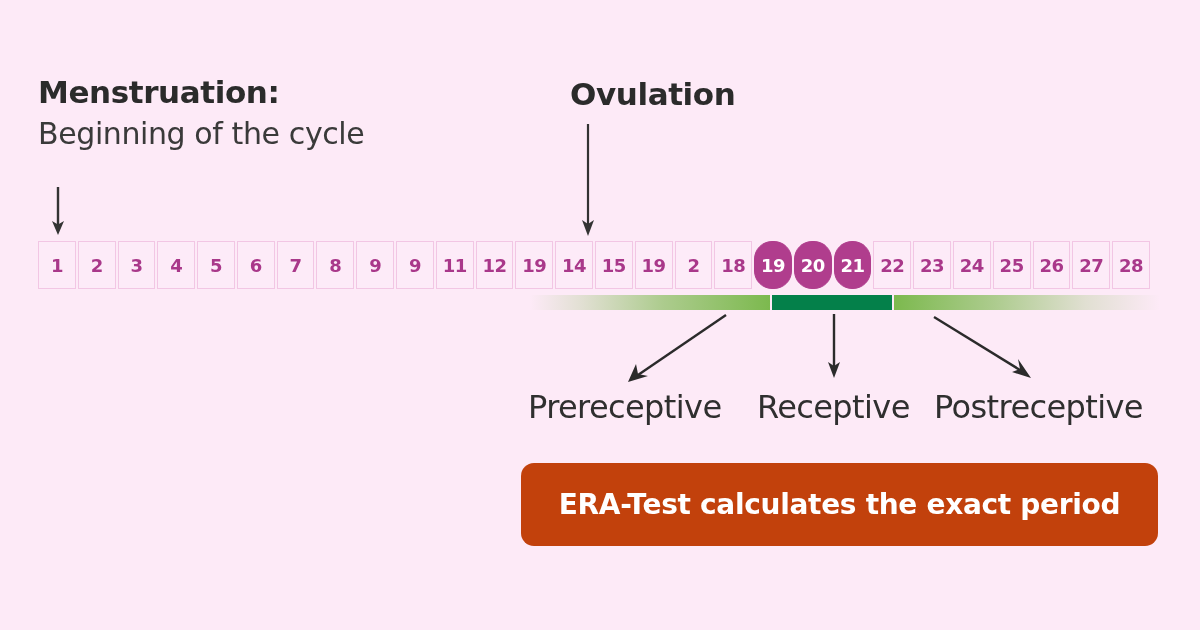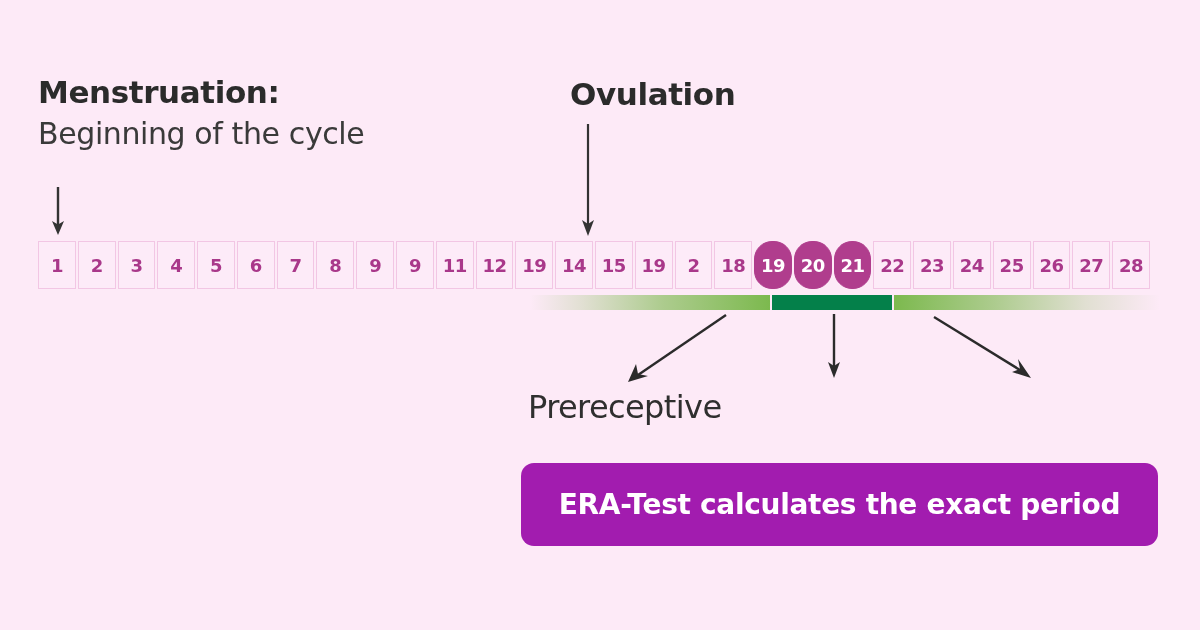--- a/index.html
+++ b/index.html
@@ -141,21 +141,21 @@
 
   
   #cta-button {
     position: absolute;
     left: 521px;
     top: 463px;
     width: 637px;
     height: 83px;
     border: none;
     border-radius: 13px;
-    background: #a21caf;
+    background: #c2410c;
     color: #ffffff;
     font-family: "DejaVu Sans", sans-serif;
     font-weight: bold;
     font-size: 28px;
     letter-spacing: -0.3px;
     display: flex;
     align-items: center;
     justify-content: center;
     cursor: pointer;
     padding: 0;
@@ -229,16 +229,18 @@
     <line x1="14" y1="4" x2="14" y2="57" stroke="#2b2b2b" stroke-width="2.4"></line>
     <polygon points="14,68 8,52 14,56 20,52" fill="#2b2b2b"></polygon>
   </svg>
 
   <svg class="arrow-svg" style="left:928px; top:312px;" width="112" height="72" viewBox="0 0 112 72">
     <line x1="6" y1="5" x2="92" y2="58" stroke="#2b2b2b" stroke-width="2.4"></line>
     <polygon points="103,66 84,60 92,57 90,47" fill="#2b2b2b"></polygon>
   </svg>
 
   <div class="phase-label" id="label-prereceptive">Prereceptive</div>
+  <div class="phase-label" id="label-receptive">Receptive</div>
+  <div class="phase-label" id="label-postreceptive">Postreceptive</div>
 
   <button id="cta-button">ERA-Test calculates the exact period</button>
 
 </div>
 
 </body></html>

